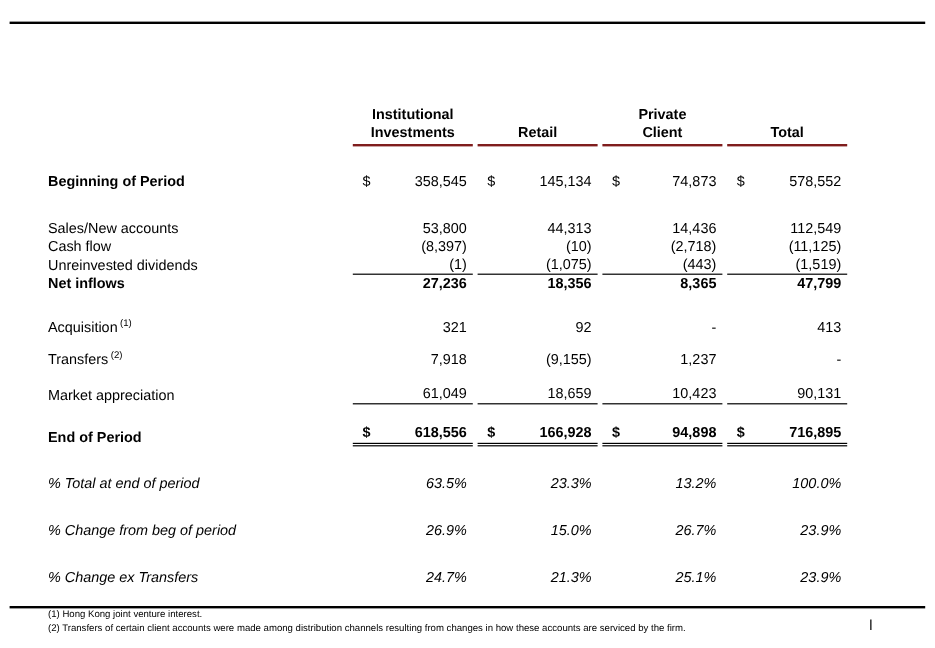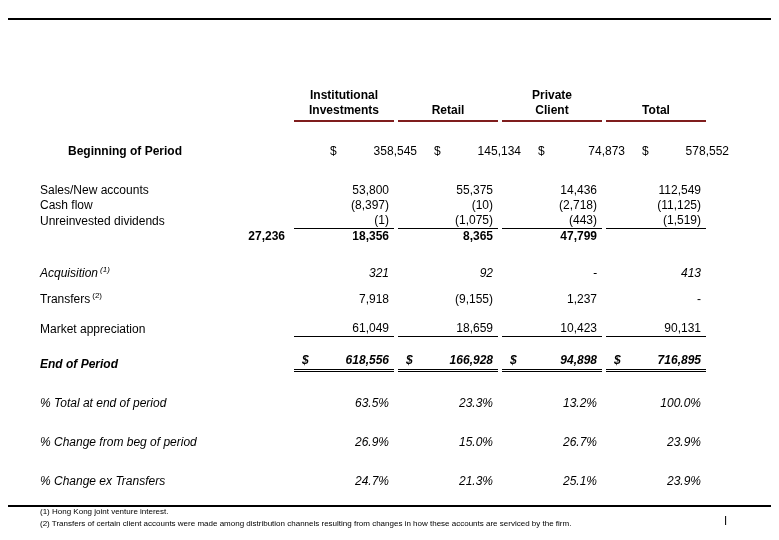--- a/index.html
+++ b/index.html
@@ -67,26 +67,26 @@
   }
   .hline { height: 15px; }
   .u  { border-bottom: 1px solid #000; }
   .uu { border-bottom: 3px double #000; padding-bottom: 1px; }
   .bold { font-weight: bold; }
   .italic { font-style: italic; margin-top: 24px; }
   sup { font-size: 8px; margin-left: 2px; }
 
   
   .header-row      { margin-bottom: 22px; }
-  .row-beginning   { margin-bottom: 24px; margin-left: 28px; }
+  .row-beginning   { margin-bottom: 24px; }
   .row-netinflows  { margin-bottom: 18px; }
-  .row-acquisition { margin-bottom: 7px; font-style: italic; }
+  .row-acquisition { margin-bottom: 7px; }
   .row-transfers   { margin-bottom: 14px; }
   .row-market      { margin-bottom: 16px; }
-  .row-end         { margin-bottom: 16px; font-style: italic; }
+  .row-end         { margin-bottom: 16px; }
   .row-pct         { margin-bottom: 17px; }
   .footnotes { margin-top: 6px; font-size: 8px; line-height: 12px; }
 </style>
 </head>
 <body>
 
 <div class="slide">
   <div class="top-rule"></div>
 
   <div class="table-wrap">
@@ -127,21 +127,21 @@
       </div>
       <div class="cell dollar">
         <span>$</span>
         <span>578,552</span>
       </div>
     </div>
 
     <div class="trow">
       <div class="cell label">Sales/New accounts</div>
       <div class="cell num">53,800</div>
-      <div class="cell num">55,375</div>
+      <div class="cell num">44,313</div>
       <div class="cell num">14,436</div>
       <div class="cell num">112,549</div>
     </div>
 
 
     <div class="trow">
       <div class="cell label">Cash flow</div>
       <div class="cell num">(8,397)</div>
       <div class="cell num">(10)</div>
       <div class="cell num">(2,718)</div>
@@ -150,20 +150,21 @@
 
     <div class="trow">
       <div class="cell label">Unreinvested dividends</div>
       <div class="cell num u">(1)</div>
       <div class="cell num u">(1,075)</div>
       <div class="cell num u">(443)</div>
       <div class="cell num u">(1,519)</div>
     </div>
 
     <div class="trow bold row-netinflows">
+      <div class="cell label">Net inflows</div>
       <div class="cell num">27,236</div>
       <div class="cell num">18,356</div>
       <div class="cell num">8,365</div>
       <div class="cell num">47,799</div>
     </div>
 
     <div class="trow row-acquisition">
       <div class="cell label">
         <span>Acquisition</span><sup>(1)</sup>
       </div>

